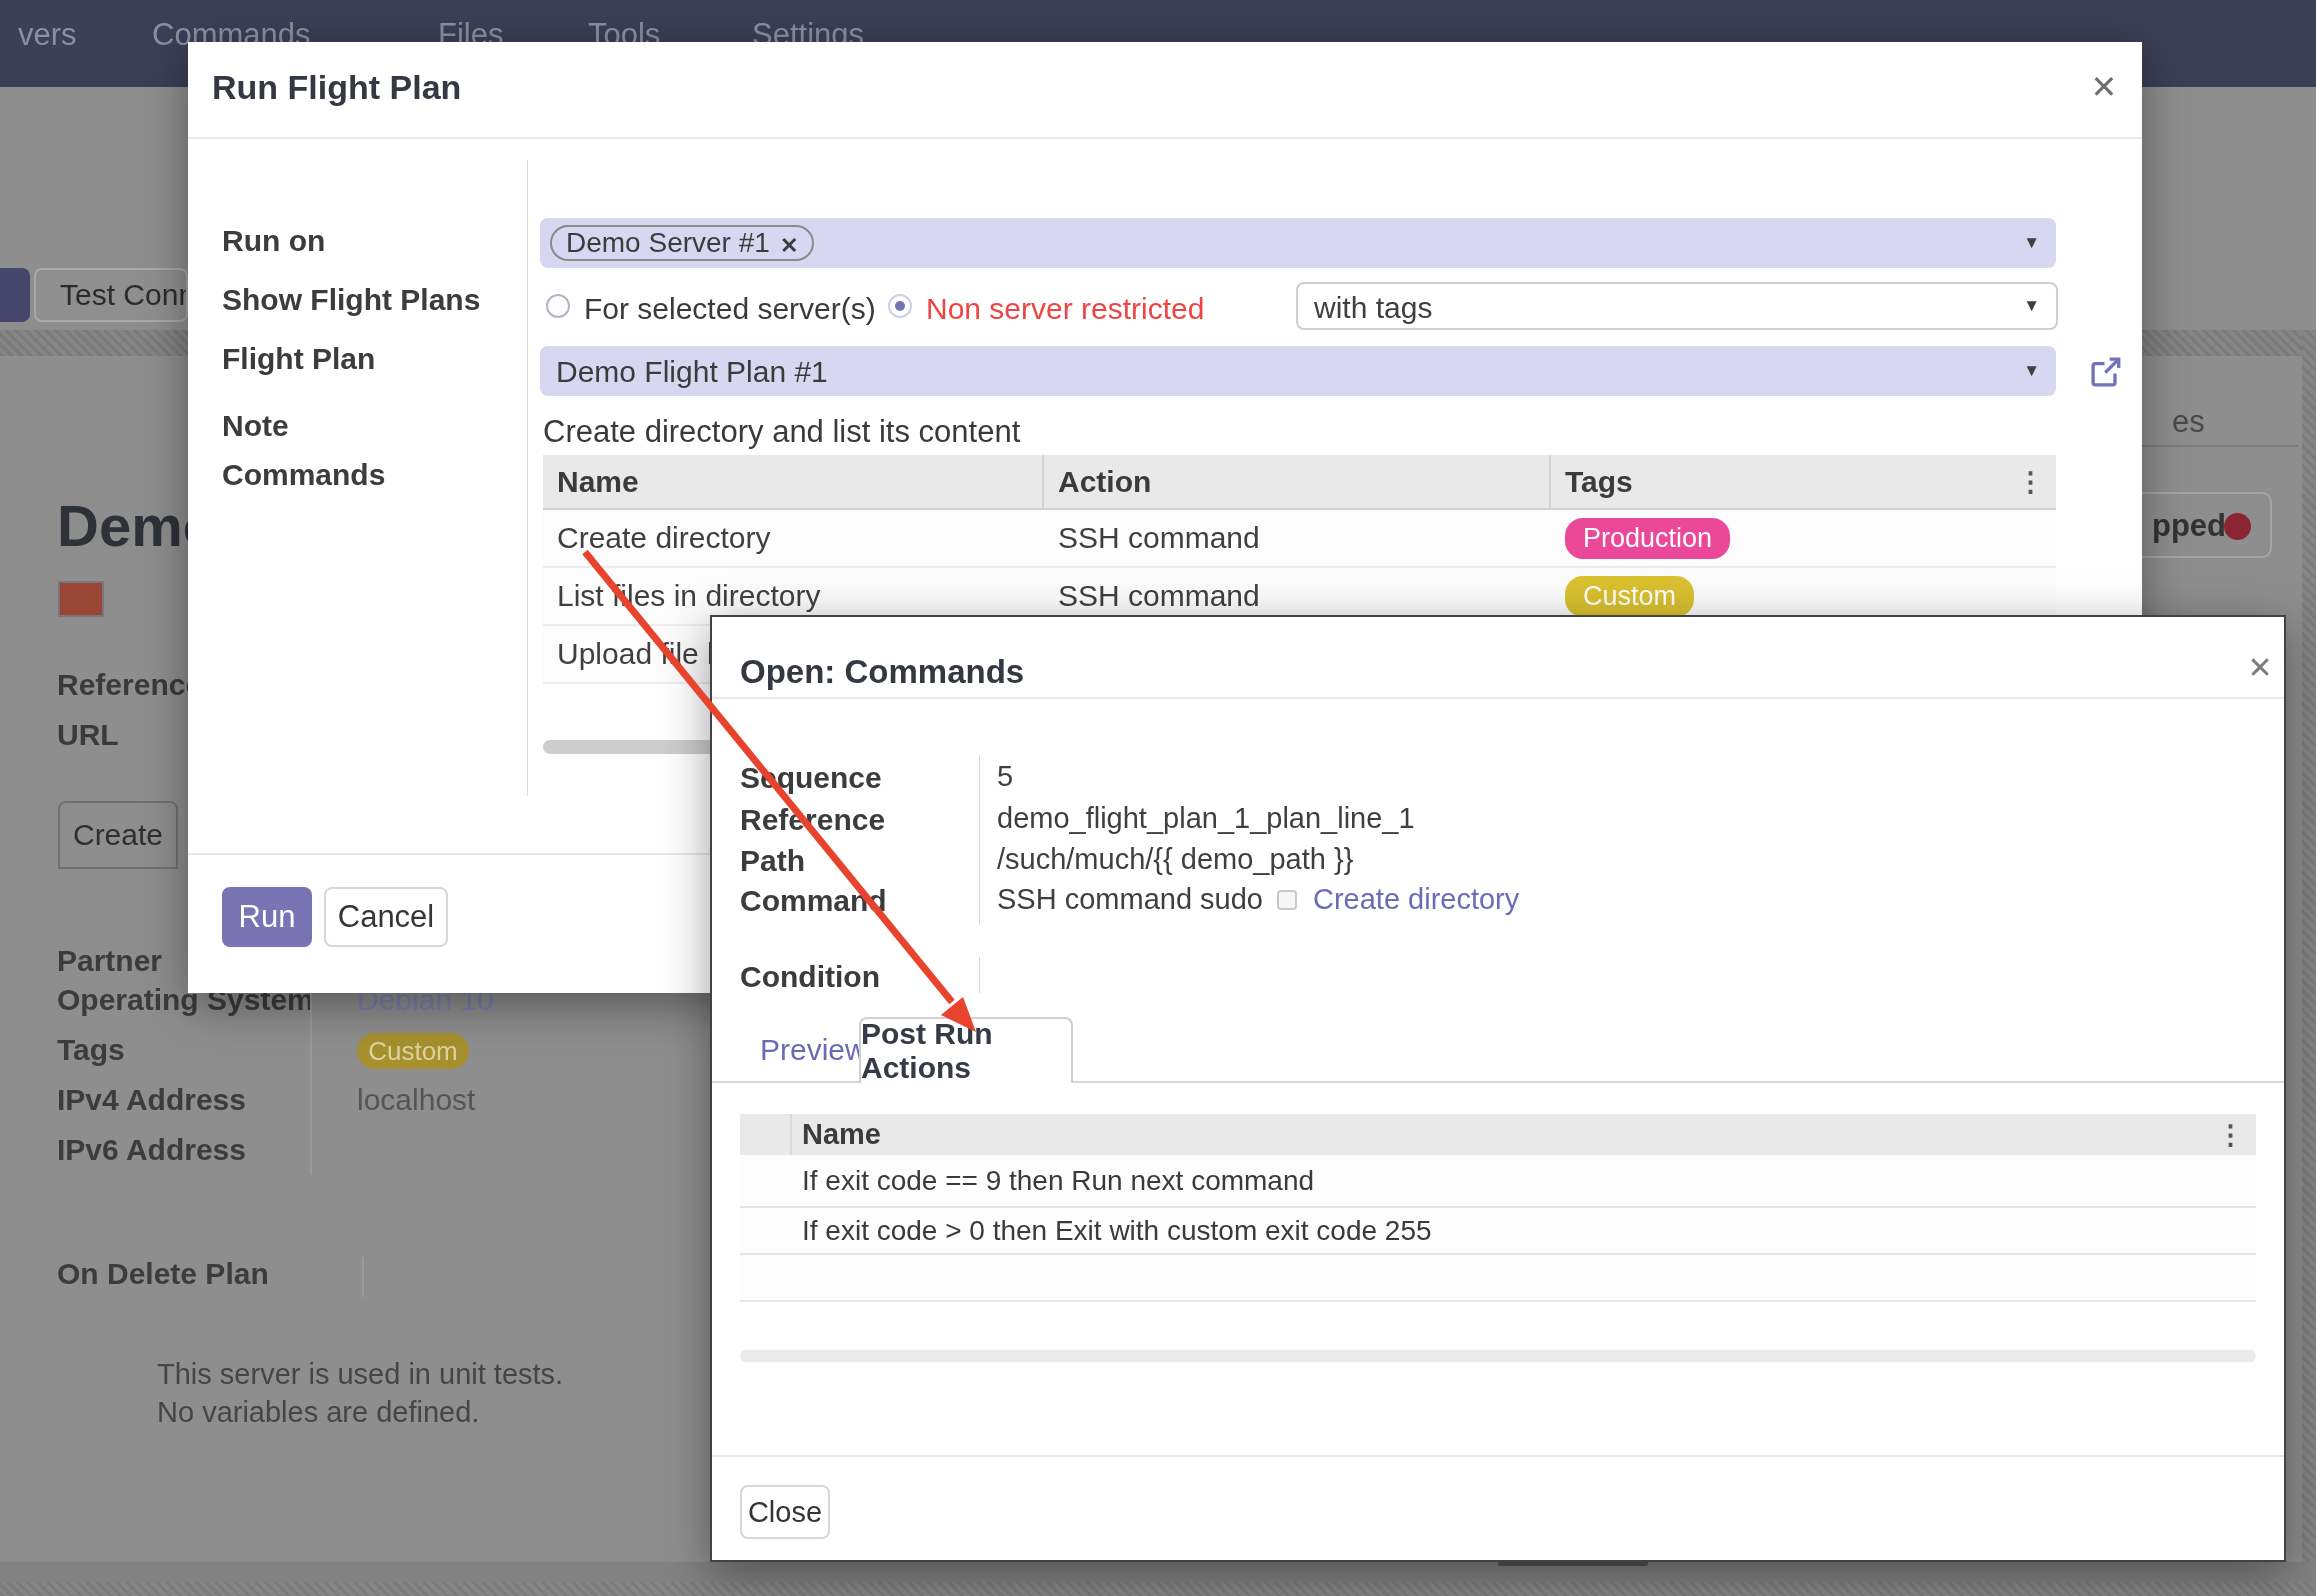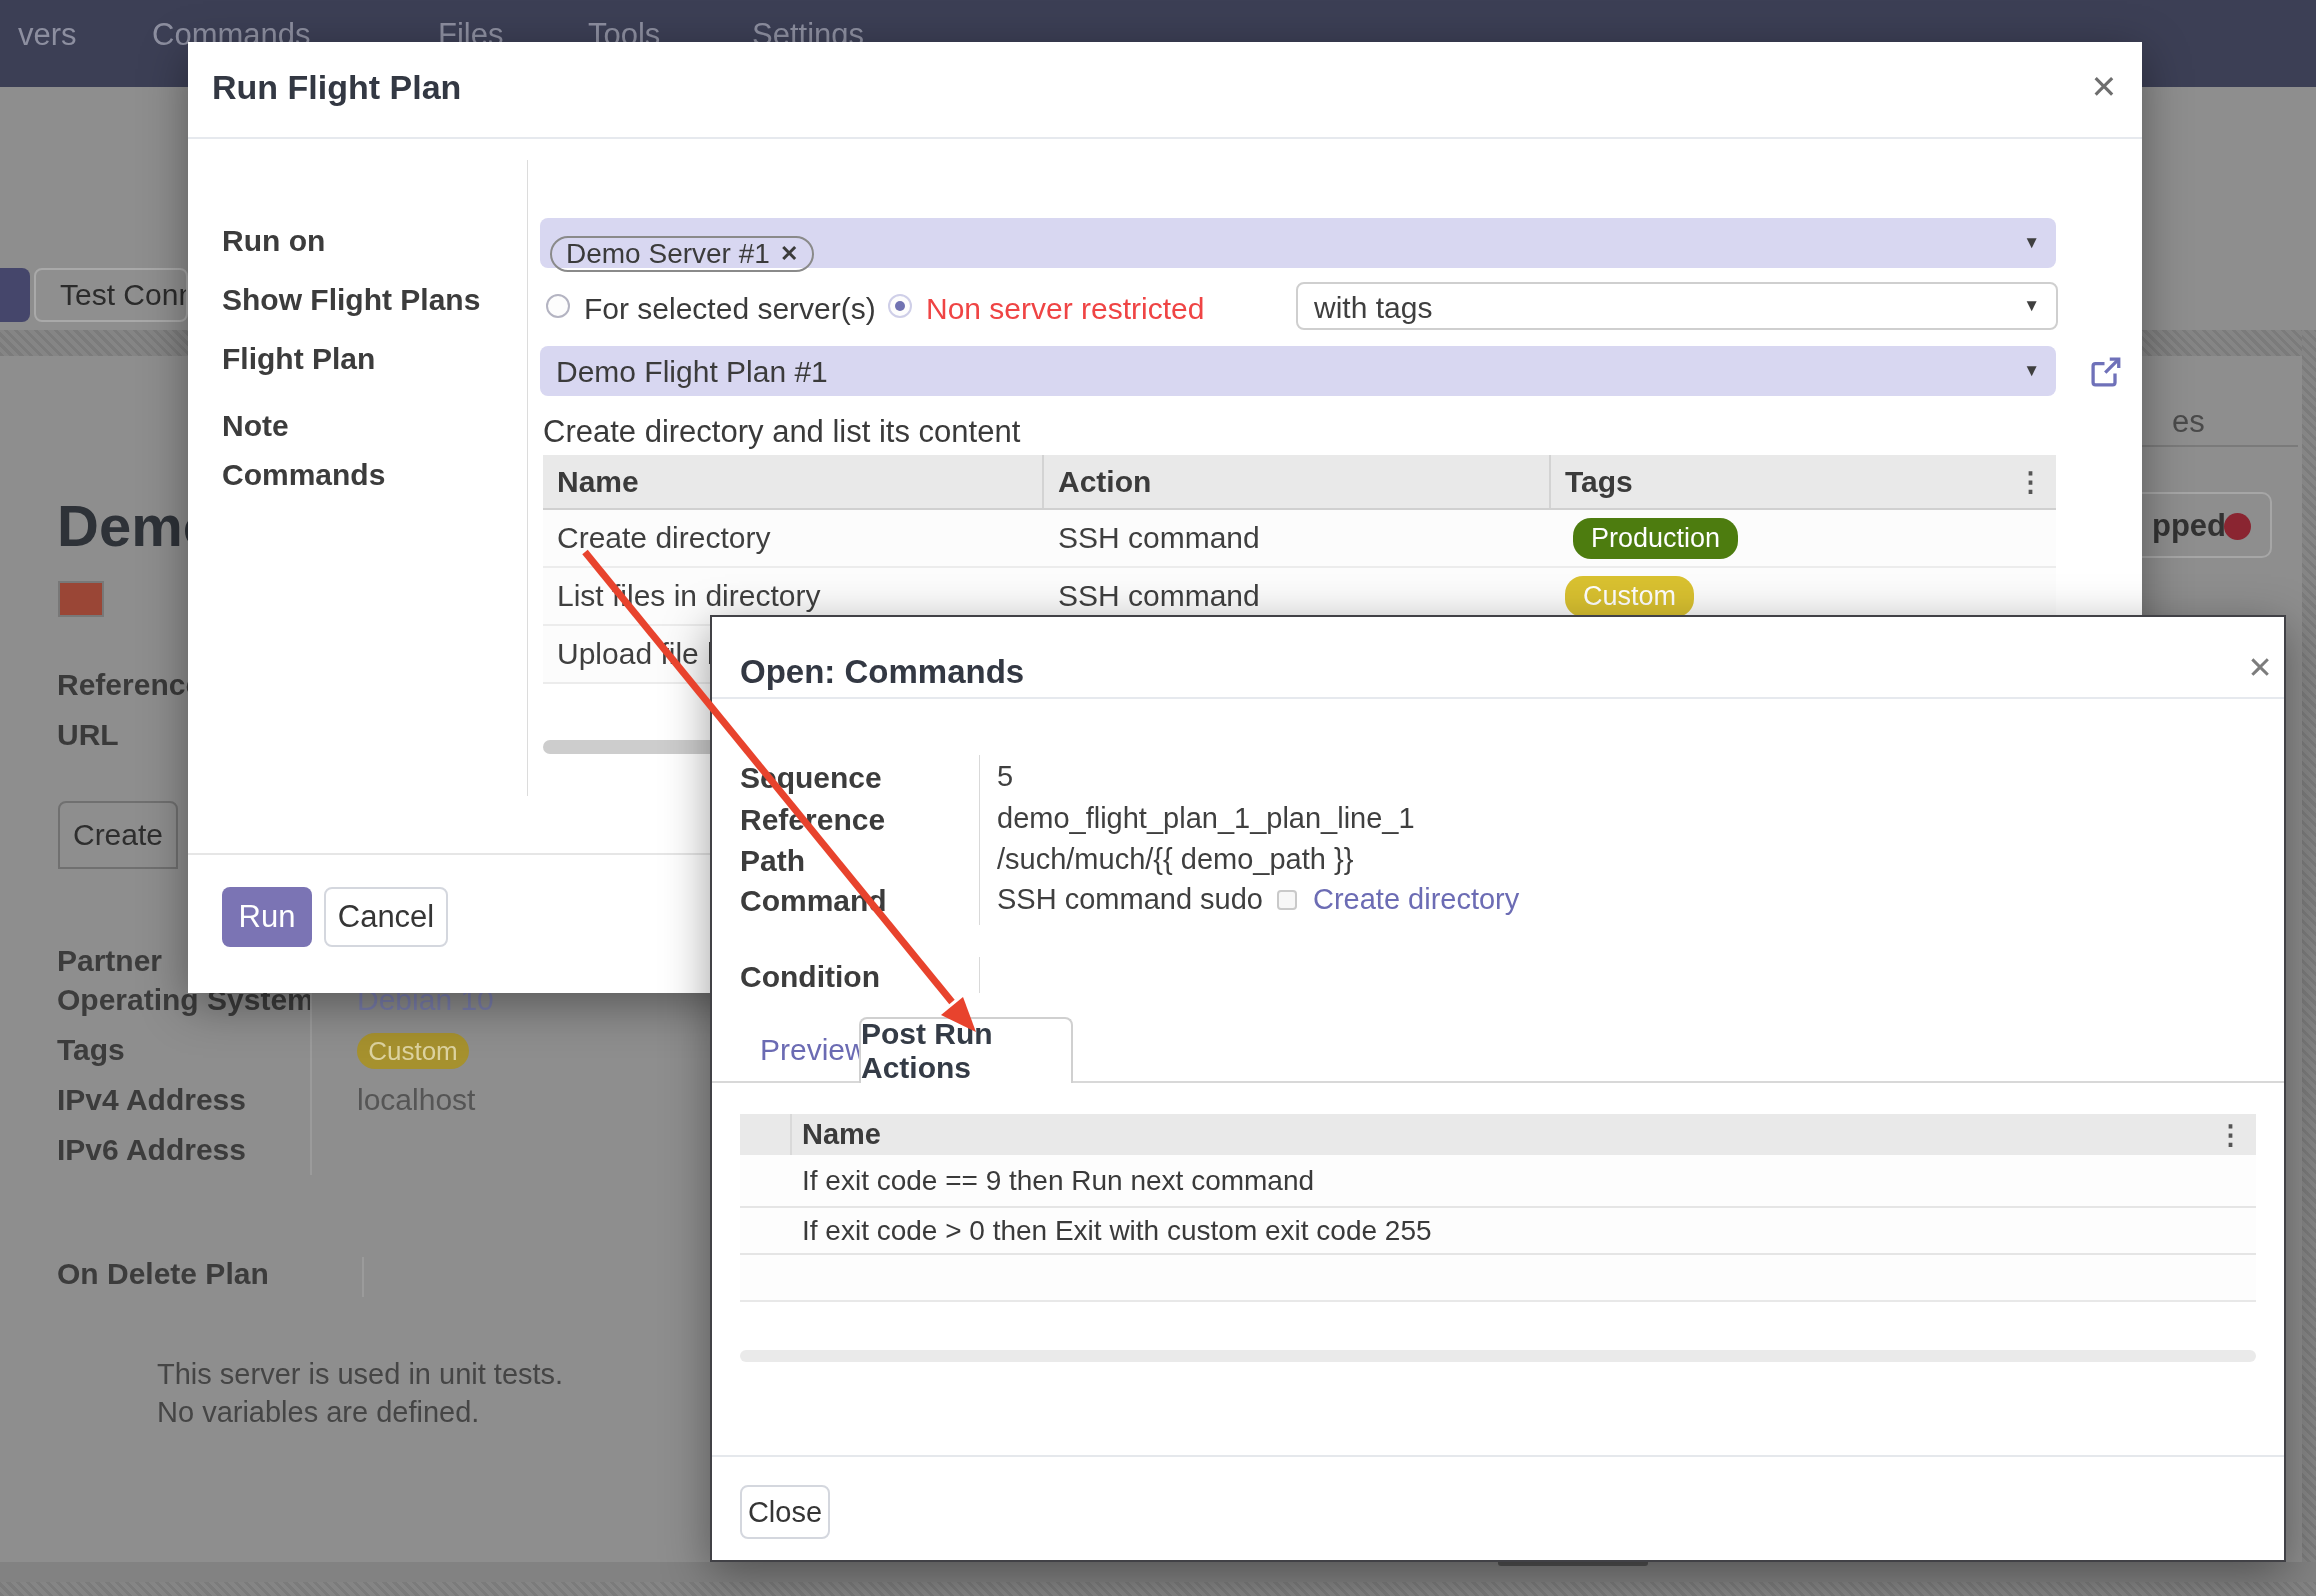--- a/index.html
+++ b/index.html
@@ -32,36 +32,36 @@
   .vline { background:#9b9b9b; width:2px; }
   
   .modal { background:#ffffff; box-shadow:0 12px 44px rgba(0,0,0,0.38); }
   .modal1 { left:188px; top:42px; width:1954px; height:951px; z-index:10; }
   .modal2 { left:710px; top:615px; width:1576px; height:947px; z-index:20; border:2px solid rgba(18,18,24,0.8); }
   .m-title { font-weight:700; color:#333843; white-space:nowrap; }
   .m-close { color:#6e6e6e; font-size:32px; cursor:pointer; text-align:center; }
   .hdiv { height:2px; background:#e6e9ee; left:0; }
   .lav-field { background:#d8d7f1; border-radius:8px; }
   .caret { position:absolute; right:16px; top:50%; transform:translateY(-50%); font-size:17px; color:#3f3f3f; }
-  .tag-pill-srv { position:absolute; left:10px; top:18px; height:36px; display:inline-flex; align-items:center;
+  .tag-pill-srv { position:absolute; left:10px; top:7px; height:36px; display:inline-flex; align-items:flex-end;
     gap:10px; border:2.5px solid #8a8a8a; border-radius:19px; padding:0 14px; color:#3b3b3b; font-size:28px; }
   .radio { width:24px; height:24px; border-radius:50%; border:2px solid #b4b4c2; background:#fdfdfd; position:absolute; }
   .radio.sel { border-color:#cfcfe8; }
   .radio.sel::after { content:""; position:absolute; left:5px; top:5px; width:10px; height:10px;
     border-radius:50%; background:#7173b2; }
   .sel-box { border:2px solid #cfcfcf; border-radius:8px; background:#fff; }
   .ftable { left:355px; width:1513px; position:absolute; font-size:30px; color:#3f3f3f; }
   .frow { display:flex; height:58px; align-items:center; background:#fcfcfc; border-bottom:2px solid #ececec; }
   .fhead { display:flex; height:55px; background:#e9e9e9; border-bottom:2px solid #d0d0d0; align-items:center; }
   .fhead .c { font-weight:700; color:#3b3b3b; }
   .c1 { width:501px; padding-left:14px; } .c2 { width:507px; padding-left:14px; } .c3 { flex:1; padding-left:14px; position:relative; }
   .hcell-border { border-right:2px solid #d3d3d3; height:100%; display:flex; align-items:center; }
   .kebab { position:absolute; right:12px; top:50%; transform:translateY(-50%); color:#555; font-size:27px; font-weight:700; }
   .tagchip { display:inline-block; border-radius:18px; padding:5px 18px; color:#ffffff; font-size:27px; }
-  .tag-production { background:#4d7c0f;margin-left:8px; }
+  .tag-production { background:#ec4899; }
   .tag-custom { background:#d9c130; }
   .btn { border-radius:8px; font-size:31px; display:flex; align-items:center; justify-content:center; cursor:pointer; }
   .btn-primary { background:#7b74b4; color:#ffffff; }
   .btn-default { background:#ffffff; color:#353535; border:2px solid #d4d7de; }
   .val-text { font-size:29px; color:#3f3f3f; white-space:nowrap; }
   .link { color:#6c6cb4; }
   .checkbox { width:20px; height:20px; border:2px solid #c9c9c9; border-radius:4px; background:#f7f7f7; }
   .tab-inactive { color:#6b6bb3; font-size:30px; }
   .tab-active { position:absolute; border:2px solid #d0d0d0; border-bottom:none; border-radius:8px 8px 0 0;
     background:#fff; z-index:2; display:flex; align-items:center; justify-content:center;

